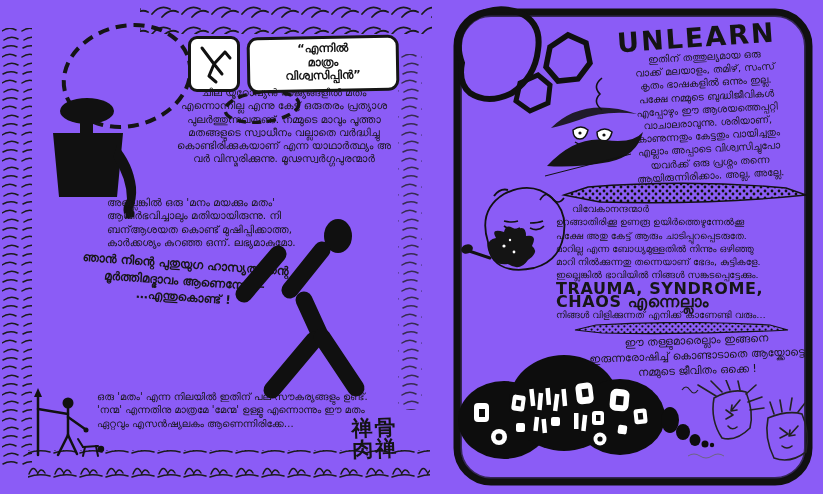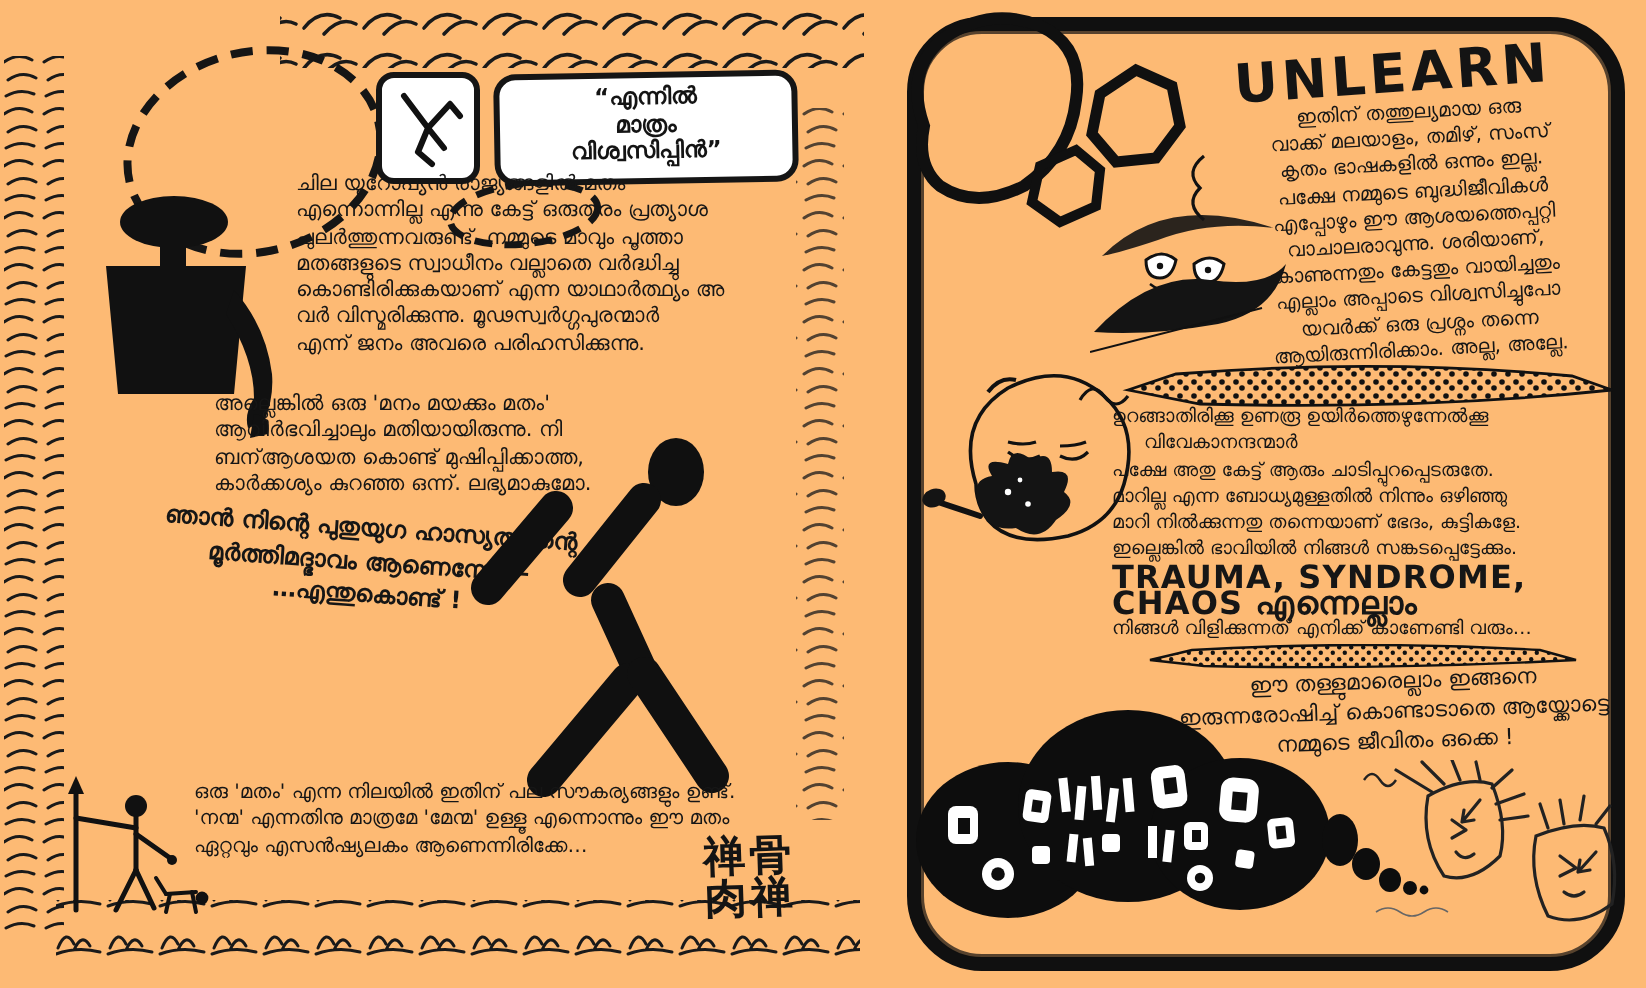--- a/index.html
+++ b/index.html
@@ -1,21 +1,21 @@
 <!DOCTYPE html>
 <html><head>
 <meta charset="utf-8">
 <style>
   html,body{margin:0;padding:0;background:#e8e8e8}
-  #stage{position:relative;width:823px;height:494px;background:#fdba74;overflow:hidden;
+  #stage{position:relative;width:823px;height:494px;background:#8b5cf6;overflow:hidden;
          font-family:"DejaVu Sans",sans-serif;color:#141414}
   .abs{position:absolute}
   svg{display:block}
   .ml{font-size:10.5px;line-height:13.3px;color:#161616}
-  .ctr{text-align:left}
+  .ctr{text-align:center}
   
   .title-row{display:flex;gap:7px;align-items:stretch}
   .glyph-box{width:46px;height:50px;border:3px solid #151515;border-radius:9px;
              display:flex;align-items:center;justify-content:center;background:#fff}
   .title-box{width:136px;border:3.5px solid #151515;border-radius:11px;background:#fff;
              font-weight:bold;font-size:11.5px;line-height:13.5px;text-align:center;
              padding:3px 5px;transform:rotate(-1deg)}
   .slogan{font-weight:bold;font-size:12px;line-height:16.5px;transform:rotate(4deg);text-align:center}
   .zen{font-weight:bold;font-size:21px;line-height:21px;letter-spacing:2px;transform:rotate(-2deg)}
   
@@ -71,21 +71,20 @@
     <path d="M92,112 q9,1 7,10 l-9,2 z" fill="#111"></path>
   </svg>
 
   <div class="abs ml ctr" style="left:148px;top:86px;width:272px">
     <div>ചില യൂറോപ്യൻ രാജ്യങ്ങളിൽ മതം</div>
     <div>എന്നൊന്നില്ല എന്നു കേട്ട് ഒരുതരം പ്രത്യാശ</div>
     <div>പുലർത്തുന്നവരുണ്ട്. നമ്മുടെ മാവും പൂത്താ</div>
     <div>മതങ്ങളുടെ സ്വാധീനം വല്ലാതെ വർദ്ധിച്ചു</div>
     <div>കൊണ്ടിരിക്കുകയാണ് എന്ന യാഥാർത്ഥ്യം അ</div>
     <div>വർ വിസ്മരിക്കുന്നു. മൂഢസ്വർഗ്ഗപുരന്മാർ</div>
-    <div>എന്ന് ജനം അവരെ പരിഹസിക്കുന്നു.</div>
   </div>
 
   <div class="abs ml" style="left:107px;top:196px;width:250px">
     <div>അല്ലെങ്കിൽ ഒരു 'മനം മയക്കും മതം'</div>
     <div>ആവിർഭവിച്ചാലും മതിയായിരുന്നു. നി</div>
     <div>ബന്ആശയത കൊണ്ട് മുഷിപ്പിക്കാത്ത,</div>
     <div>കാർക്കശ്യം കുറഞ്ഞ ഒന്ന്. ലഭ്യമാകുമോ.</div>
   </div>
 
   <div class="abs slogan ml" style="left:42px;top:256px;width:285px">
@@ -199,22 +198,22 @@
     <circle cx="50" cy="60" r="1.2" fill="#fff"></circle>
     <path d="M30,78 L6,70" stroke="#111" stroke-width="3" stroke-linecap="round"></path>
     <ellipse cx="7" cy="69" rx="6" ry="4.5" fill="#141414" transform="rotate(-20 7 69)"></ellipse>
   </svg>
 
   <svg class="abs" style="left:538px;top:186px" width="30" height="18" viewBox="0 0 30 18">
     <path d="M2,14 q6,-10 12,-2 q6,8 12,0" stroke="#111" stroke-width="1.6" fill="none"></path>
   </svg>
 
   <div class="abs ml rp2" style="left:556px;top:202px;width:262px">
+    <div style="padding-left:16px">വിവേകാനന്ദന്മാർ</div>
     <div>ഉറങ്ങാതിരിക്കൂ ഉണരൂ ഉയിർത്തെഴുന്നേൽക്കൂ</div>
-    <div style="padding-left:16px">വിവേകാനന്ദന്മാർ</div>
     <div>പക്ഷേ അതു കേട്ട് ആരും ചാടിപ്പുറപ്പെടരുതേ.</div>
     <div>മാറില്ല എന്ന ബോധ്യമുള്ളതിൽ നിന്നും ഒഴിഞ്ഞു</div>
     <div>മാറി നിൽക്കുന്നതു തന്നെയാണ് ഭേദം, കുട്ടികളേ.</div>
     <div>ഇല്ലെങ്കിൽ ഭാവിയിൽ നിങ്ങൾ സങ്കടപ്പെട്ടേക്കും.</div>
     <div class="caps">TRAUMA, SYNDROME, CHAOS എന്നെല്ലാം</div>
     <div>നിങ്ങൾ വിളിക്കുന്നത് എനിക്ക് കാണേണ്ടി വരും…</div>
   </div>
 
   <svg class="abs" style="left:572px;top:322px" width="220" height="14" viewBox="0 0 220 14">
     <defs>

